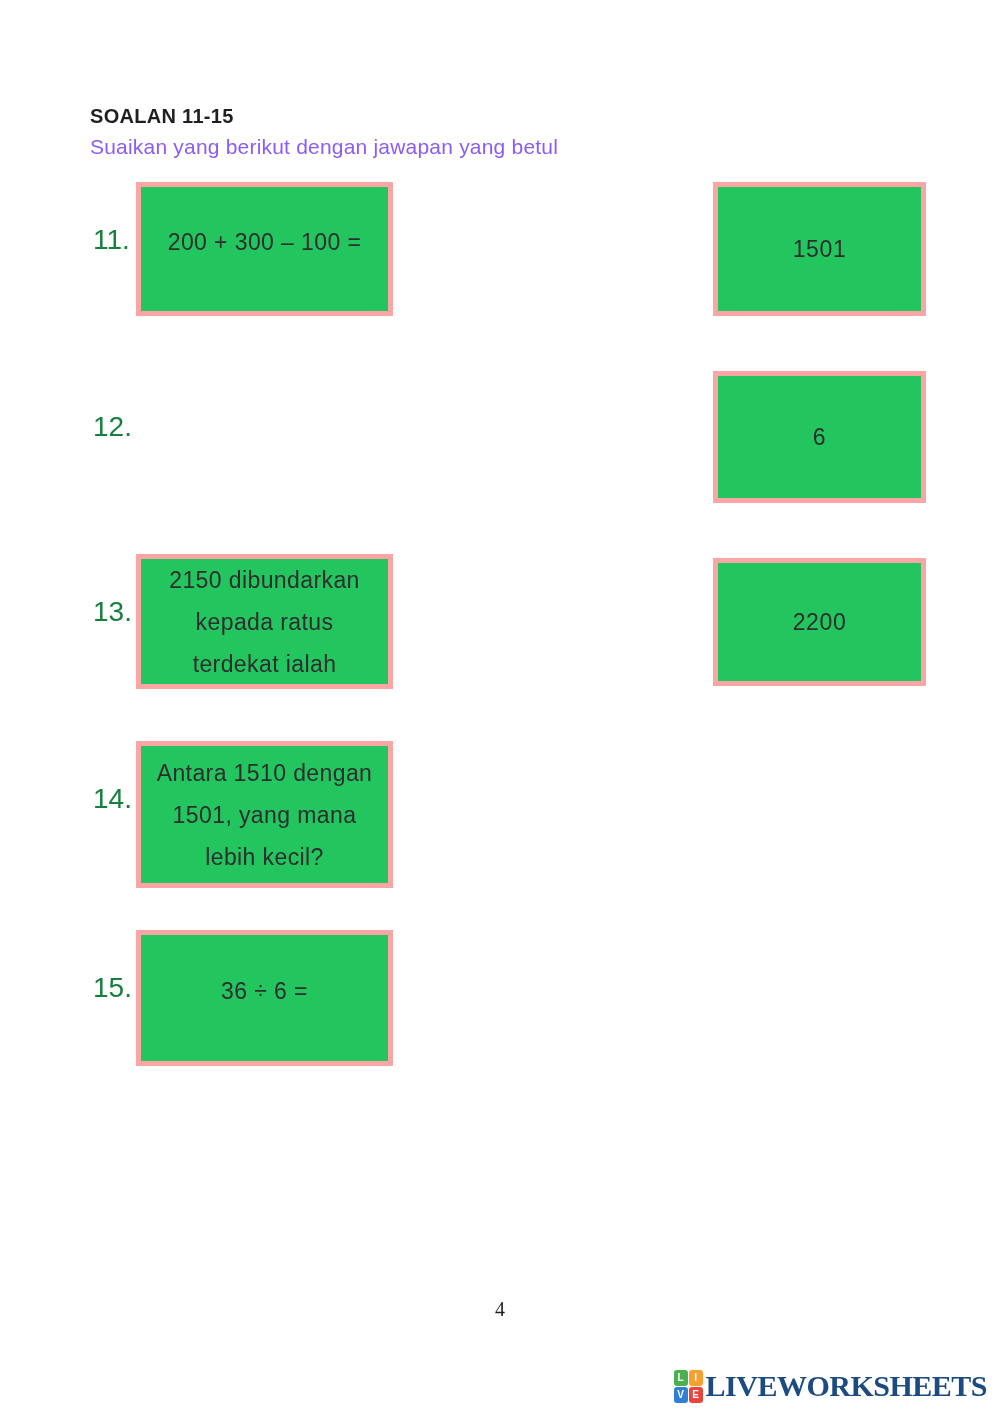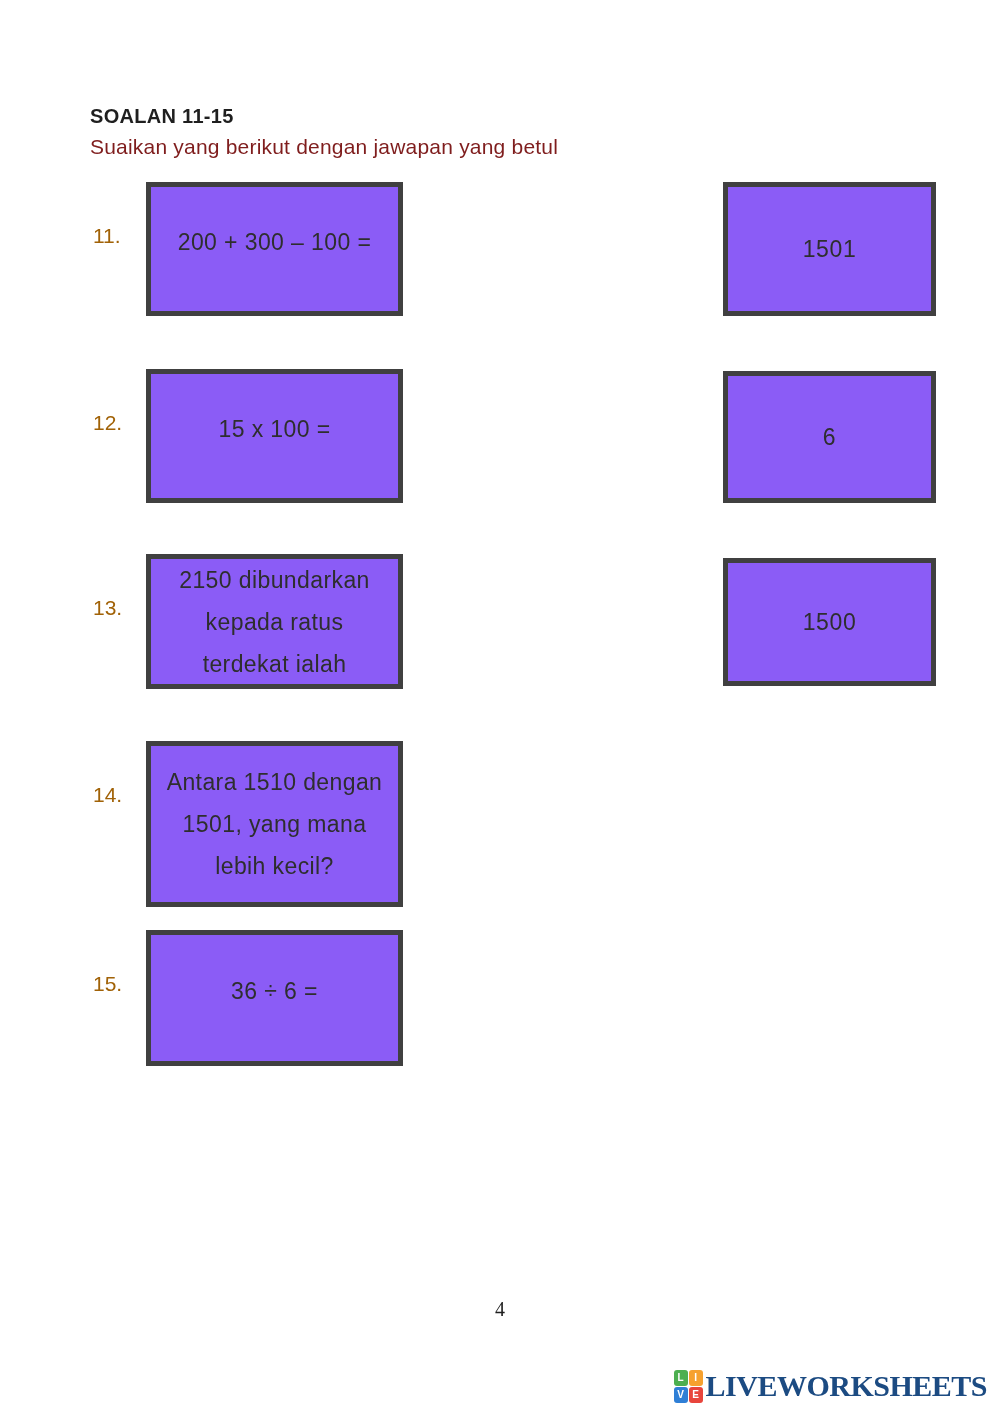--- a/index.html
+++ b/index.html
@@ -19,42 +19,41 @@
   .header { position: absolute; left: 90px; top: 105px; }
   .title {
     font-size: 20px;
     font-weight: bold;
     color: #1f1f1f;
     letter-spacing: 0.3px;
   }
   .subtitle {
     margin-top: 7px;
     font-size: 21px;
-    color: #7f1d1d;
+    color: #8b5cf6;
     letter-spacing: 0.2px;
     text-align: center;
   }
 
   .qnum {
     position: absolute;
     left: 93px;
     width: 42px;
-    font-size: 21px;
-    color: #a16207;
+    font-size: 28px;
+    color: #15803d;
   }
 
   .qbox, .abox {
     position: absolute;
-    background: #8b5cf6;
-    border: 5px solid #404040;
+    background: #22c55e;
+    border: 5px solid #fca5a5;
     display: flex;
     align-items: center;
     justify-content: center;
     text-align: center;
-    margin-left: 10px;
   }
   .qbox { left: 136px; width: 257px; padding-bottom: 15px; }
   .qbox.multi { padding-bottom: 0; align-items: center; }
   .abox { left: 713px; width: 213px; padding-bottom: 0; }
 
   .qtext {
     font-size: 23px;
     color: #2e2e2e;
     letter-spacing: 0.4px;
     line-height: 42px;
@@ -121,39 +120,36 @@
 
   <div class="qnum" style="top:224px">11.</div>
   <div class="qbox" style="top:182px;height:134px">
     <span class="qtext">200 + 300 – 100 =</span>
   </div>
   <div class="abox" style="top:182px;height:134px">
     <span class="atext">1501</span>
   </div>
 
   <div class="qnum" style="top:411px">12.</div>
-  <div class="qbox" style="top:369px;height:134px">
-    <span class="qtext">15 x 100 =</span>
-  </div>
   <div class="abox" style="top:371px;height:132px">
     <span class="atext">6</span>
   </div>
 
   <div class="qnum" style="top:596px">13.</div>
   <div class="qbox multi" style="top:554px;height:135px">
     <span class="qtext">2150 dibundarkan
 kepada ratus
 terdekat ialah</span>
   </div>
   <div class="abox" style="top:558px;height:128px">
-    <span class="atext">1500</span>
+    <span class="atext">2200</span>
   </div>
 
   <div class="qnum" style="top:783px">14.</div>
-  <div class="qbox multi" style="top:741px;height:166px">
+  <div class="qbox multi" style="top:741px;height:147px">
     <span class="qtext">Antara 1510 dengan
 1501, yang mana
 lebih kecil?</span>
   </div>
 
   <div class="qnum" style="top:972px">15.</div>
   <div class="qbox" style="top:930px;height:136px">
     <span class="qtext">36 ÷ 6 =</span>
   </div>
 

